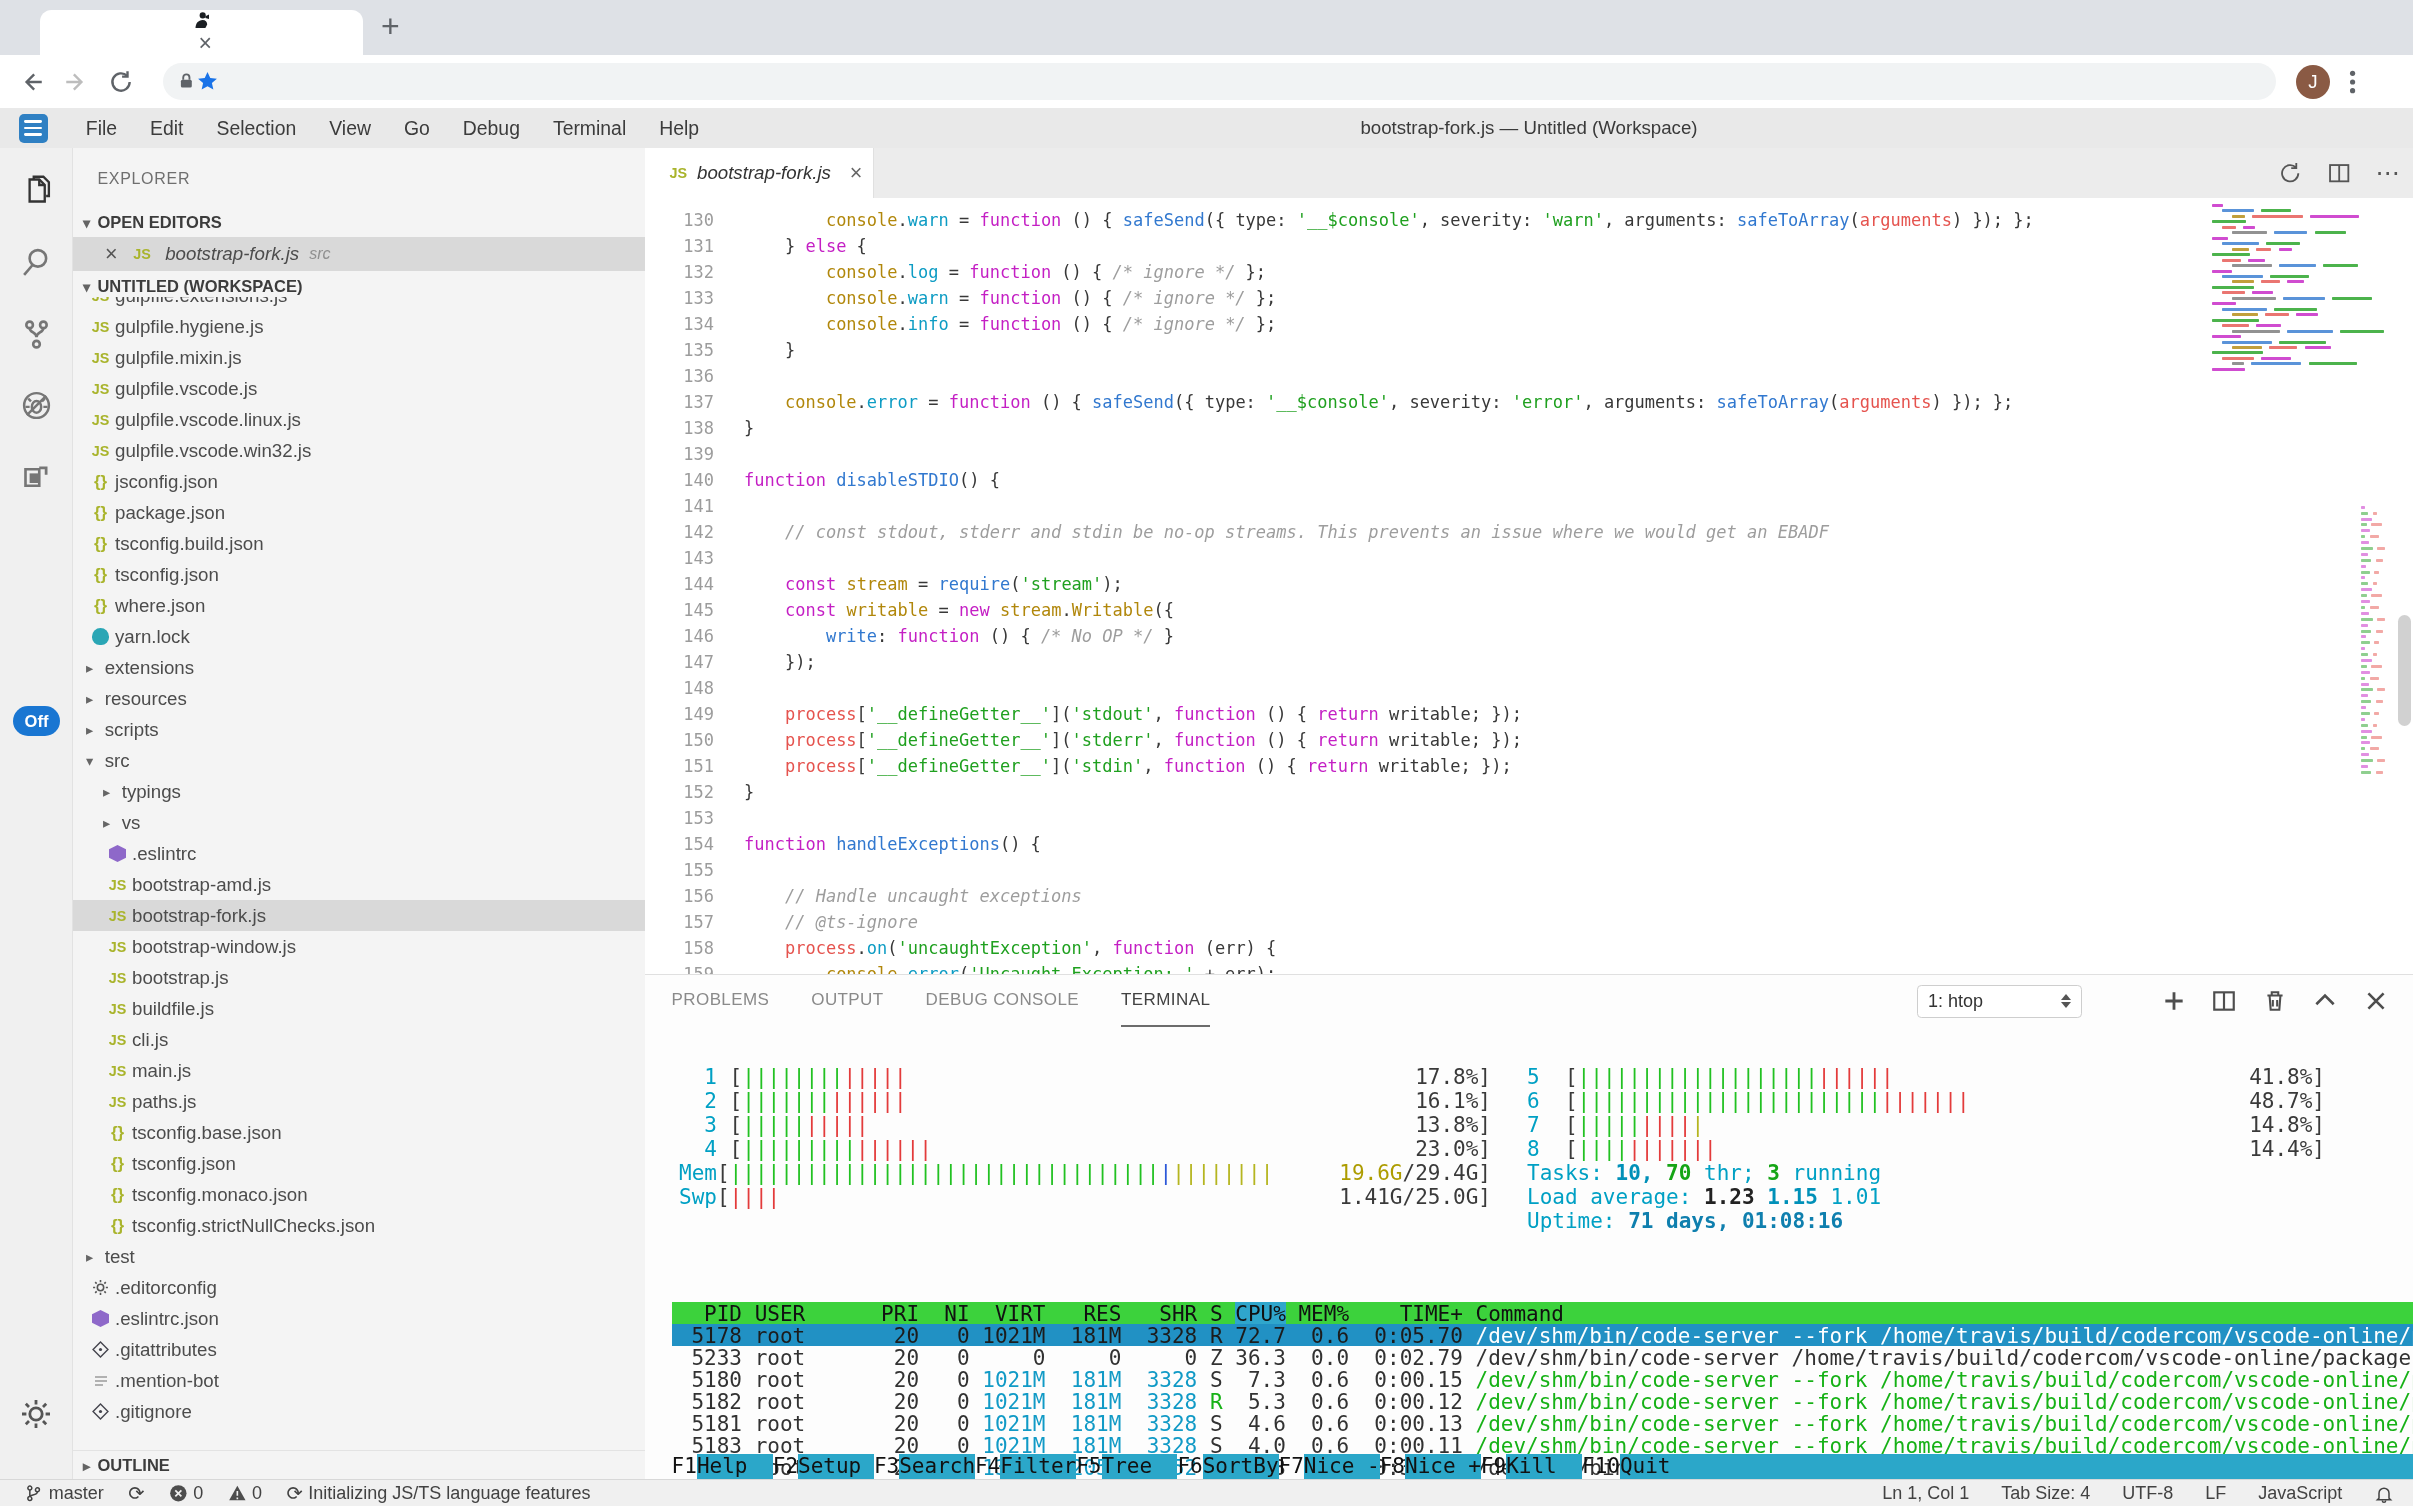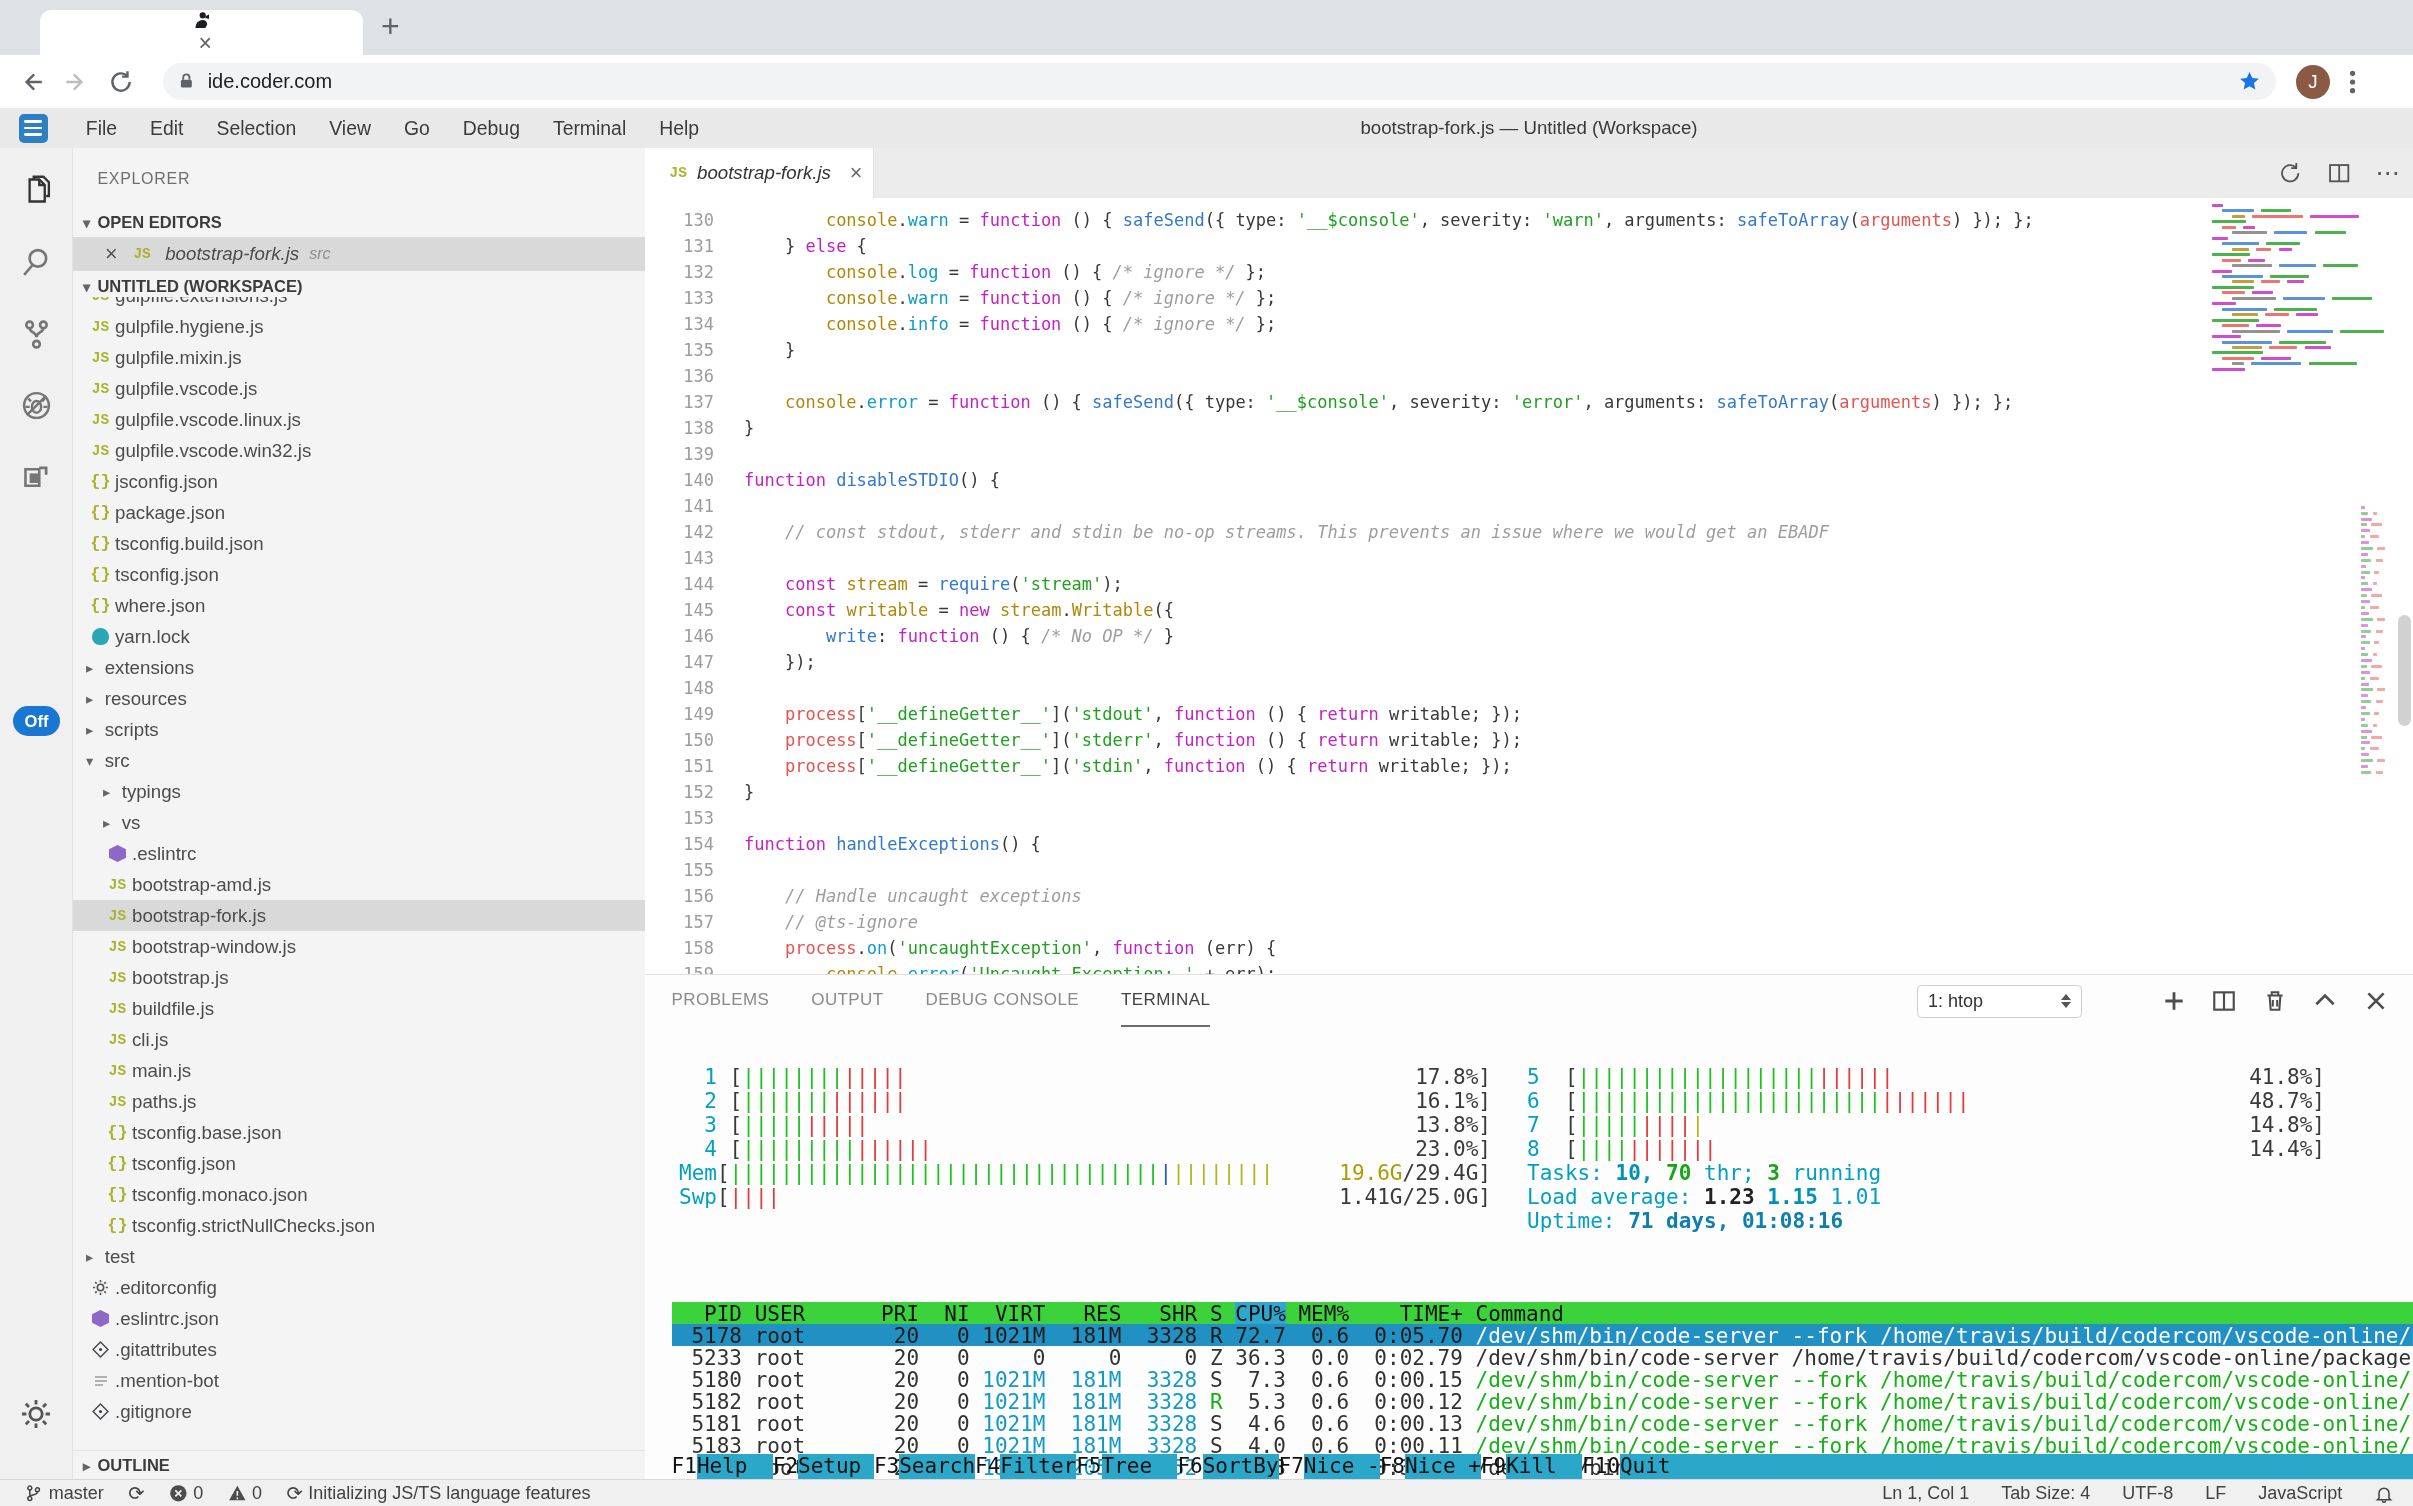--- a/index.html
+++ b/index.html
@@ -51,21 +51,21 @@
   .sect .twisty{margin:0 7.2px 0 10px;color:#646464;font-size:14.4px;}
   .oe-row{position:absolute;left:0;top:89px;width:100%;height:34px;background:#d9d9d9;
     display:flex;align-items:center;font-size:18.7px;color:#4c4c4c;}
   .oe-close{margin:0 10px 0 32px;color:#555;font-size:21.6px;}
   .oe-name{font-style:italic;margin-left:8.6px;}
   .oe-detail{font-style:italic;color:#909090;font-size:16px;margin-left:10px;}
   .tree-clip{position:absolute;left:0;top:149px;width:100%;height:1298px;overflow:hidden;}
   .tree-row{height:31px;display:flex;align-items:center;font-size:18.7px;color:#4c4c4c;white-space:nowrap;}
   .tree-row.sel{background:#d9d9d9;}
   .tree-row .twisty{color:#666;font-size:14.4px;width:18.7px;flex:none;}
-  .fi{width:29px;flex:none;display:flex;align-items:center;justify-content:center;font-weight:bold;font-family:Liberation Mono, monospace;}
+  .fi{width:29px;flex:none;display:flex;align-items:center;justify-content:center;font-weight:bold;}
   .f-js{color:#a9b42c;font-size:14.4px;}
   .f-json{color:#a9b42c;font-size:17px;}
   .f-yarn{width:17px;height:17px;border-radius:50% 50% 45% 45%;background:#2aa6b5;margin-right:11.5px;}
   .f-esl{width:17px;height:17px;background:#8e68c9;margin-right:11.5px;
     clip-path:polygon(50% 0,100% 25%,100% 75%,50% 100%,0 75%,0 25%);}
   .outline-sect{top:1302px;border-top:0.7px solid #e3e3e3;}
 
   
   .edtabs{position:absolute;left:645px;top:148px;right:0;height:50px;background:#ececec;border-bottom:0.7px solid #e3e3e3;}
   .edtab{position:absolute;left:0;top:0;width:228px;height:50px;background:#fff;border-right:0.7px solid #e0e0e0;
@@ -172,21 +172,20 @@
           <path d="M18 2v5h-5" fill="none"></path>
         </svg>
     </span>
     <div class="urlpill">
       <span>
         <svg width="18.7" height="18.7" viewBox="0 0 24 24" fill="#5f6368">
             <rect x="5" y="10" width="14" height="10" rx="2"></rect>
             <path d="M8 10V7a4 4 0 0 1 8 0v3" fill="none" stroke="#5f6368" stroke-width="2.4"></path>
           </svg>
       </span>
-      <span class="urltext">ide.coder.com</span>
       <span>
         <svg width="23" height="23" viewBox="0 0 24 24" fill="#1a73e8">
             <path d="M12 2l2.9 6.3 6.9.7-5.2 4.6 1.5 6.8L12 16.9 5.9 20.4l1.5-6.8L2.2 9l6.9-.7z"></path>
           </svg>
       </span>
     </div>
     <span class="avatar">J</span>
     <span class="dots">
       <svg width="7.2" height="26" viewBox="0 0 6 24" fill="#5f6368">
           <circle cx="3" cy="4" r="2.4"></circle>

